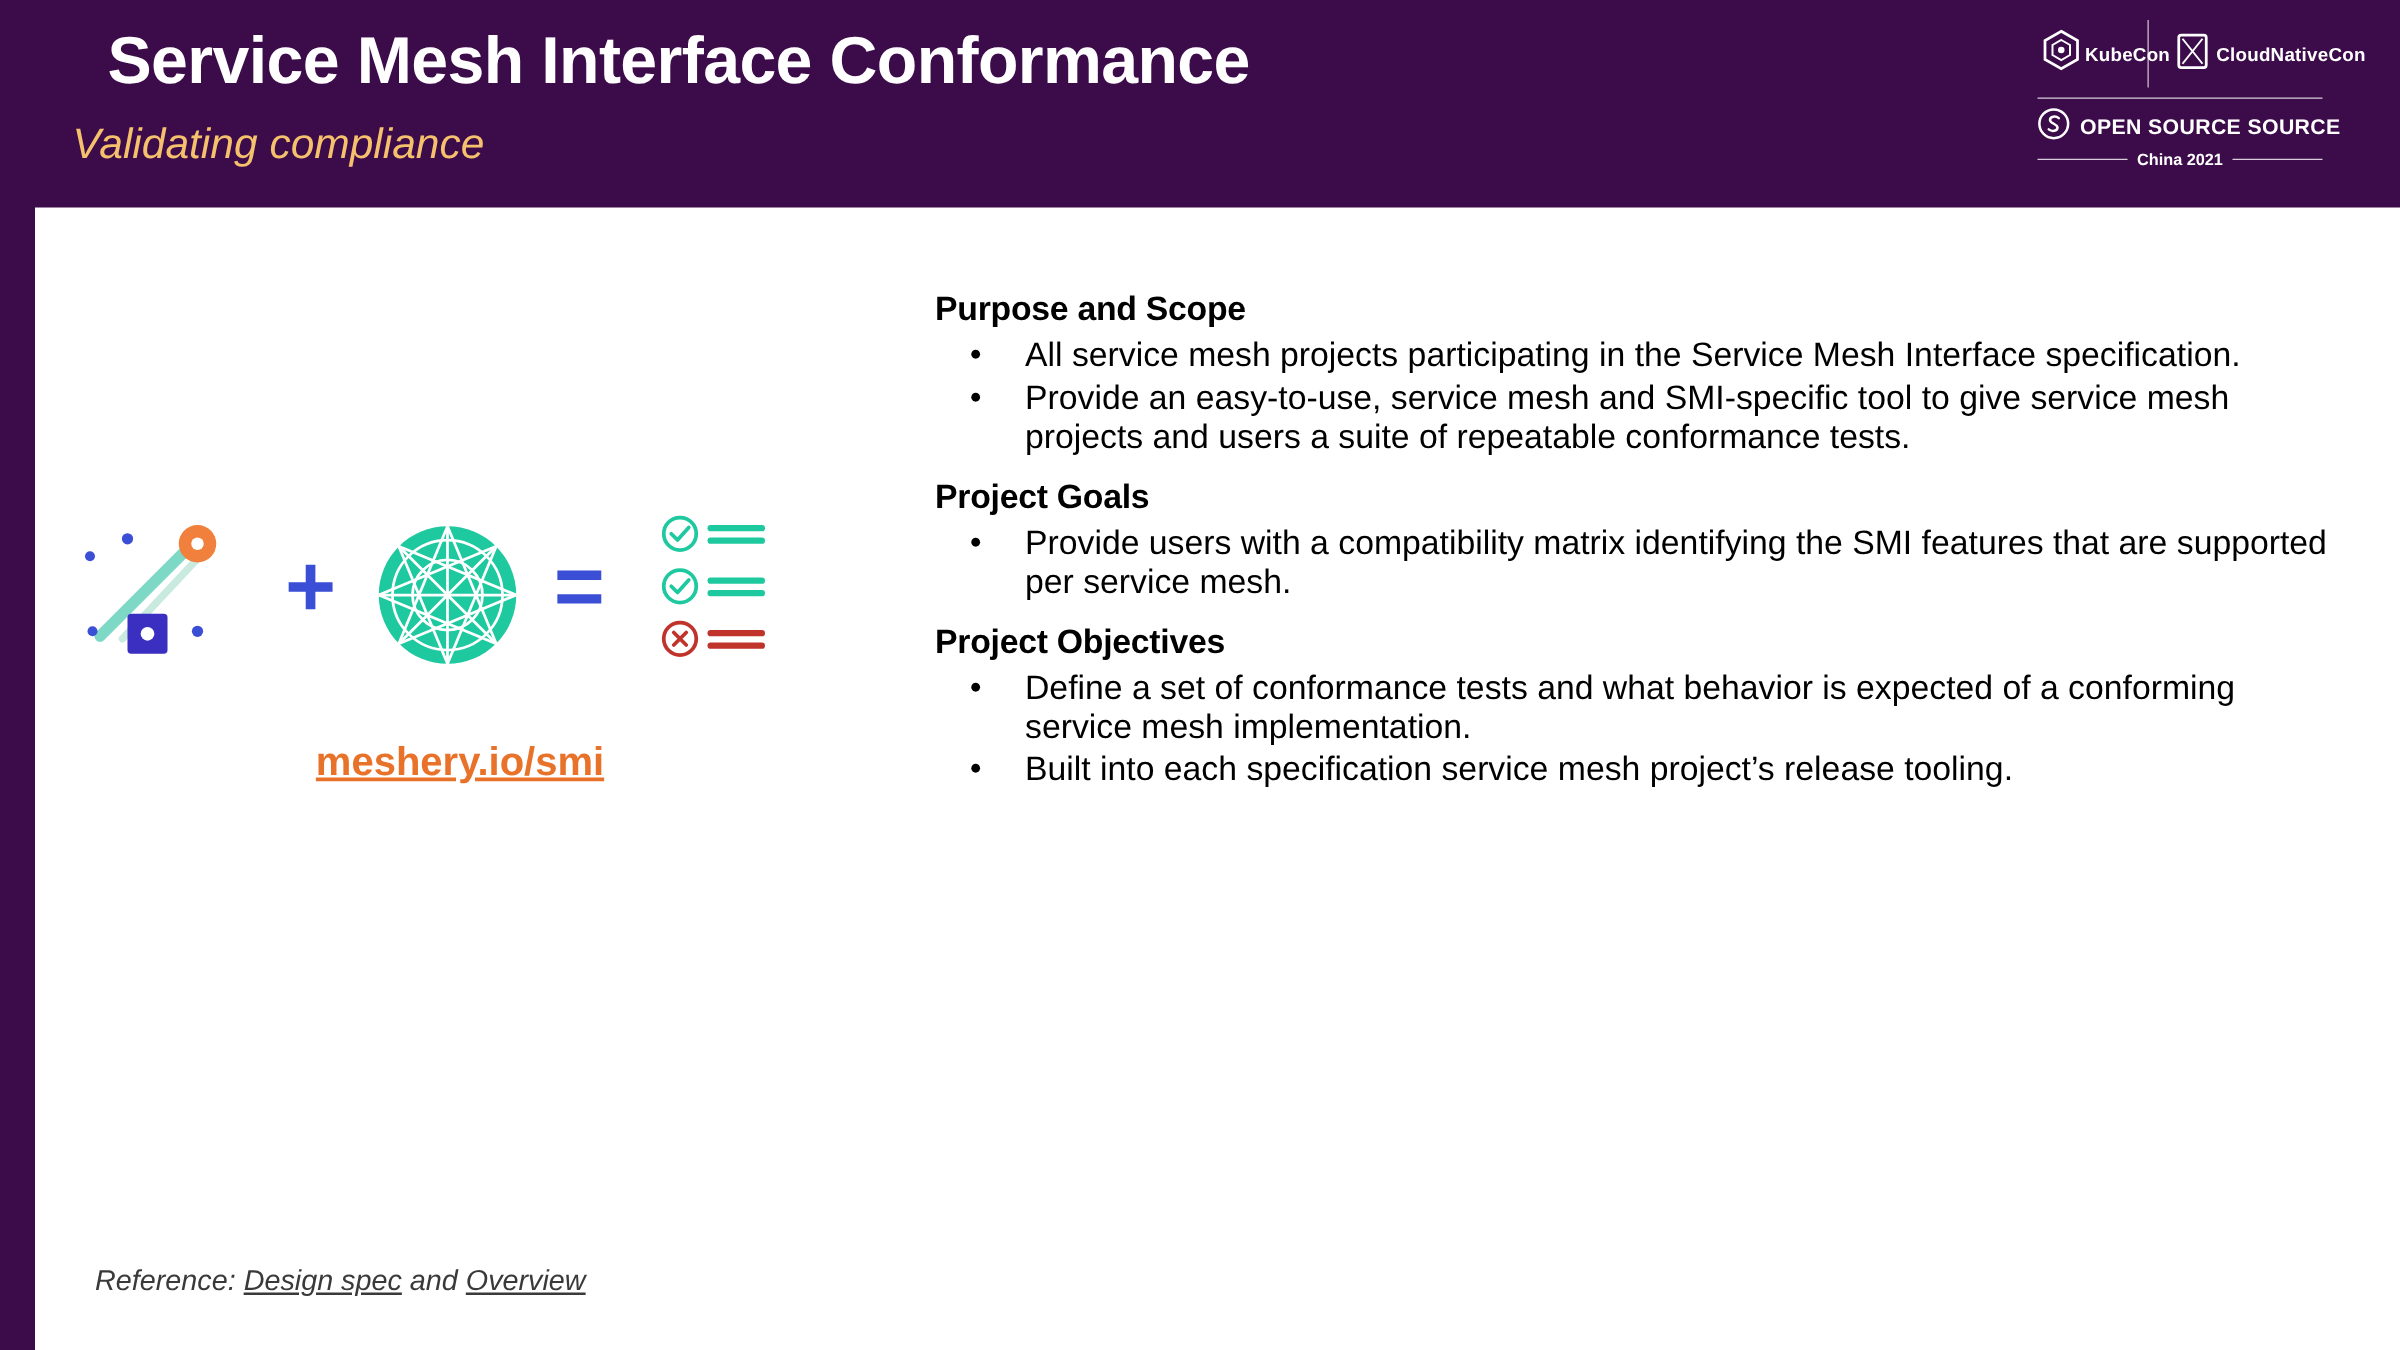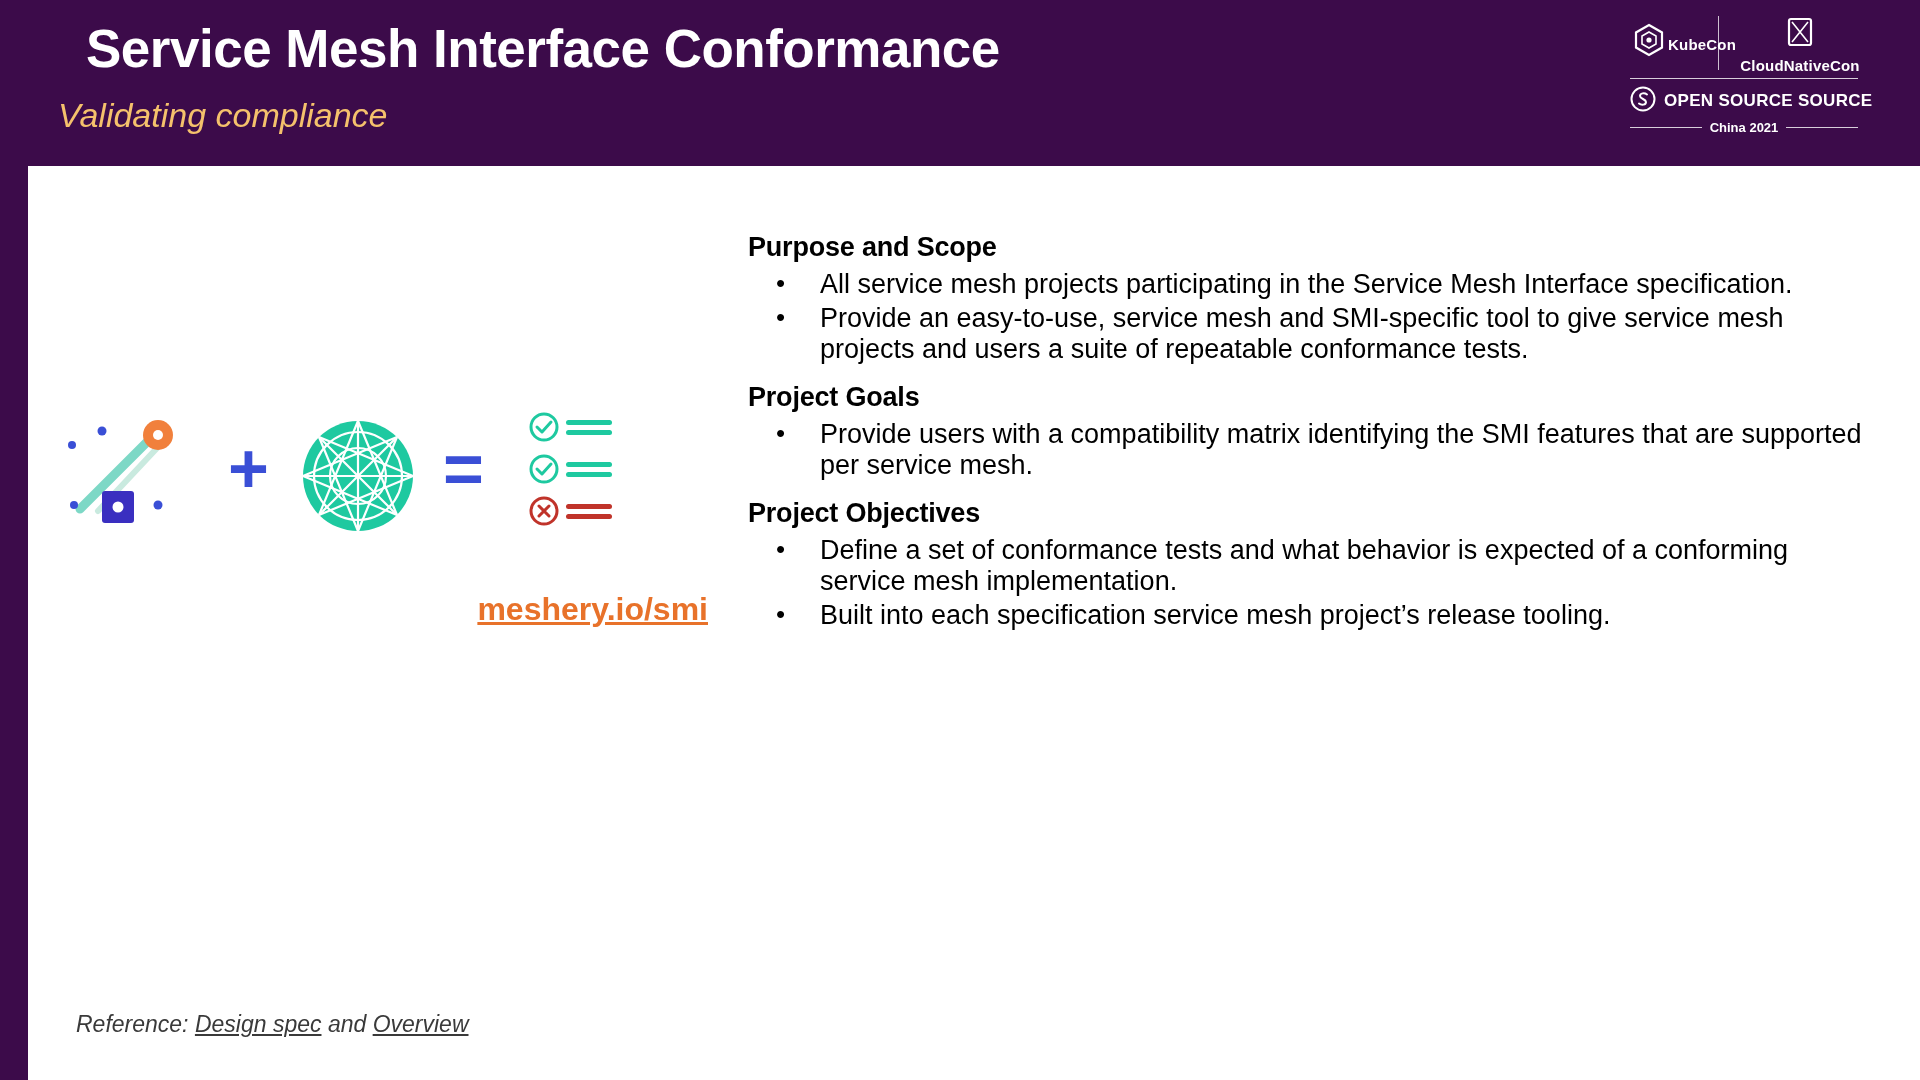--- a/index.html
+++ b/index.html
@@ -65,21 +65,21 @@
     height: 62px;
   }
   .logo-kubecon {
     display: flex;
     flex-direction: row;
     align-items: center;
     width: 80px;
   }
   .logo-cncf {
     display: flex;
-    flex-direction: column;
+    flex-direction: row;
     align-items: center;
     width: 130px;
     margin-left: 16px;
   }
   .logo-divider {
     width: 1px;
     height: 54px;
     background: #ffffff;
     opacity: 0.75;
     margin-left: 8px;
@@ -140,21 +140,21 @@
   }
   .graphic {
     position: absolute;
     left: 30px; top: 235px;
     width: 600px; height: 150px;
   }
   .smi-link {
     position: absolute;
     left: 0; top: 425px;
     width: 680px;
-    text-align: right;
+    text-align: center;
     font-size: 32px;
     font-weight: bold;
     color: #e8722a;
     text-decoration: underline;
     cursor: pointer;
   }
   .reference {
     position: absolute;
     left: 48px; top: 845px;
     font-size: 23px;

